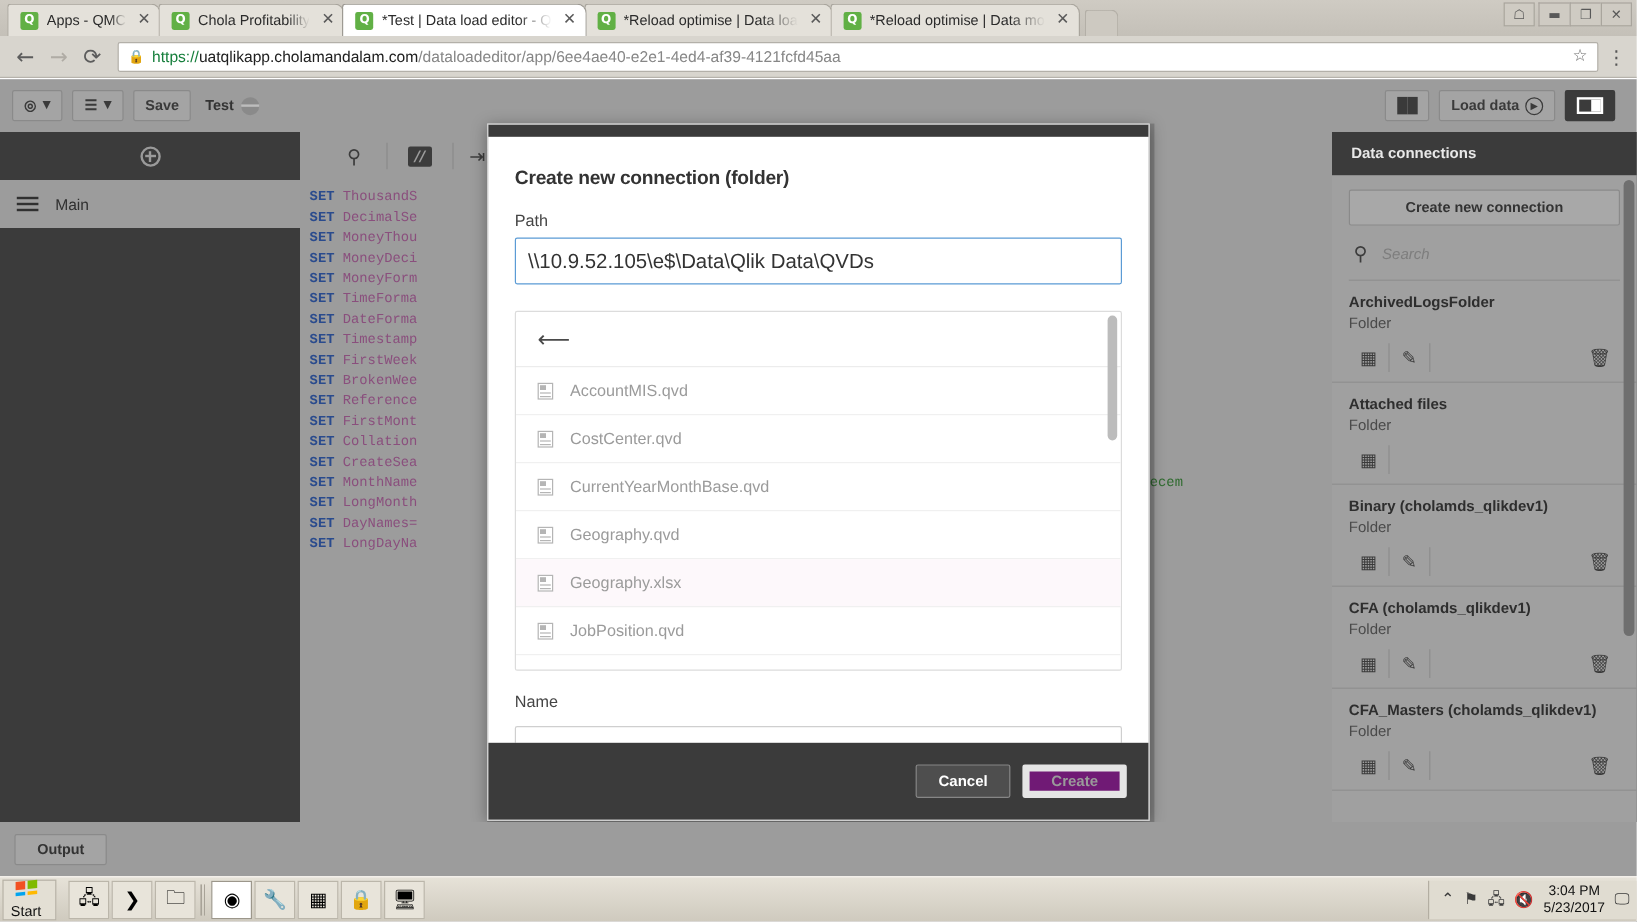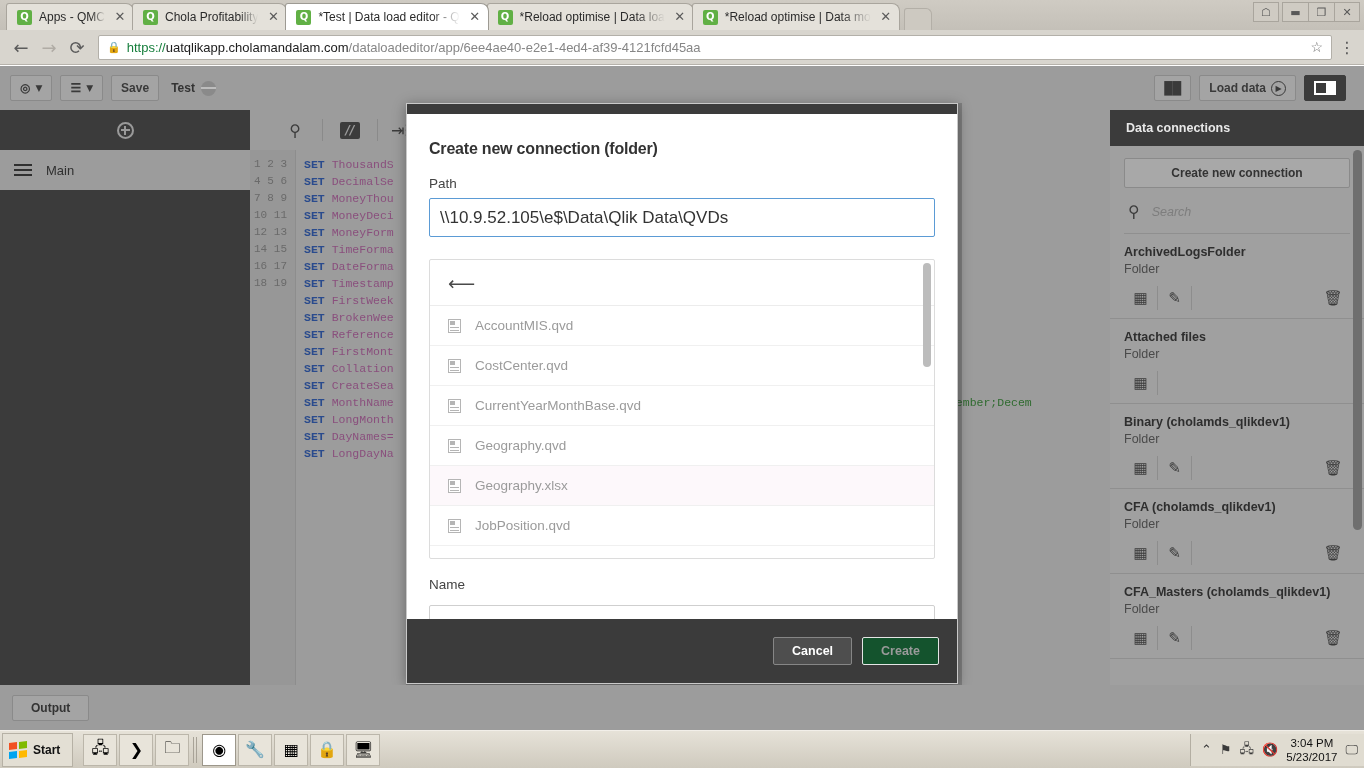--- a/index.html
+++ b/index.html
@@ -265,21 +265,21 @@
   }
   .modal-footer {
     height: 64px; background: #3b3b3b; display: flex; align-items: center;
     justify-content: flex-end; gap: 10px; padding-right: 18px;
   }
   .mbtn {
     height: 28px; padding: 0 18px; border-radius: 2px; font-size: 12.5px; font-weight: bold;
     display: flex; align-items: center; justify-content: center;
   }
   .mbtn.cancel { background: #4e4e4e; border: 1px solid #868686; color: #fff; }
-  .mbtn.create { background: #14532d; border: 1px solid #e5e5e5; color: #9a9a9a; }
+  .mbtn.create { background: #701a75; border: 6px solid #e5e5e5; color: #9a9a9a; }
 
   
   .outputbar {
     position: absolute; top: 685px; left: 0; width: 1364px; height: 45px;
     background: #9c9c9c; display: flex; align-items: center; padding-left: 12px;
   }
   .output-btn {
     height: 26px; padding: 0 18px; border: 1px solid #8a8a8a; background: #a4a4a4;
     color: #333; font-size: 12px; font-weight: bold; border-radius: 2px;
     display: flex; align-items: center;
@@ -290,21 +290,21 @@
     position: absolute; bottom: 0; left: 0; width: 1364px; height: 38px;
     background: #d6d2c7;
     background: linear-gradient(#e6e2d8, #cfcabe);
     border-top: 1px solid #f2efe9;
     display: flex; align-items: center;
   }
   .start-btn {
     height: 34px; margin: 2px 0 2px 2px; padding: 0 12px 0 6px;
     display: flex; align-items: center; gap: 6px;
     border: 1px solid #b6b1a5; background: #e3dfd4;
-    font-size: 12px; font-weight: bold; color: #111;
+    font-size: 12px; font-weight: normal; color: #111; flex-direction: column;
   }
   .win-logo {
     width: 18px; height: 16px; position: relative;
     background:
       linear-gradient(#f25022,#f25022) 0 0/8px 7px no-repeat,
       linear-gradient(#7fba00,#7fba00) 10px 0/8px 7px no-repeat,
       linear-gradient(#00a4ef,#00a4ef) 0 9px/8px 7px no-repeat,
       linear-gradient(#ffb900,#ffb900) 10px 9px/8px 7px no-repeat;
     transform: skewY(-6deg);
   }
@@ -432,39 +432,20 @@
       <div class="editor-toolbar">
         <div class="etool">⚲</div>
         <div class="etool-sep"></div>
         <div class="etool">
             <span class="comment-box">//</span>
           </div>
         <div class="etool-sep"></div>
         <div class="etool">⇥☰</div>
       </div>
       <div class="code-area">
-        <div class="gutter" id="gutter">1
-2
-3
-4
-5
-6
-7
-8
-9
-10
-11
-12
-13
-14
-15
-16
-17
-18
-19</div>
         <div class="code" id="code"><span class="kw">SET</span> <span class="var">ThousandS</span>
 <span class="kw">SET</span> <span class="var">DecimalSe</span>
 <span class="kw">SET</span> <span class="var">MoneyThou</span>
 <span class="kw">SET</span> <span class="var">MoneyDeci</span>
 <span class="kw">SET</span> <span class="var">MoneyForm</span>
 <span class="kw">SET</span> <span class="var">TimeForma</span>
 <span class="kw">SET</span> <span class="var">DateForma</span>
 <span class="kw">SET</span> <span class="var">Timestamp</span>
 <span class="kw">SET</span> <span class="var">FirstWeek</span>
 <span class="kw">SET</span> <span class="var">BrokenWee</span>

